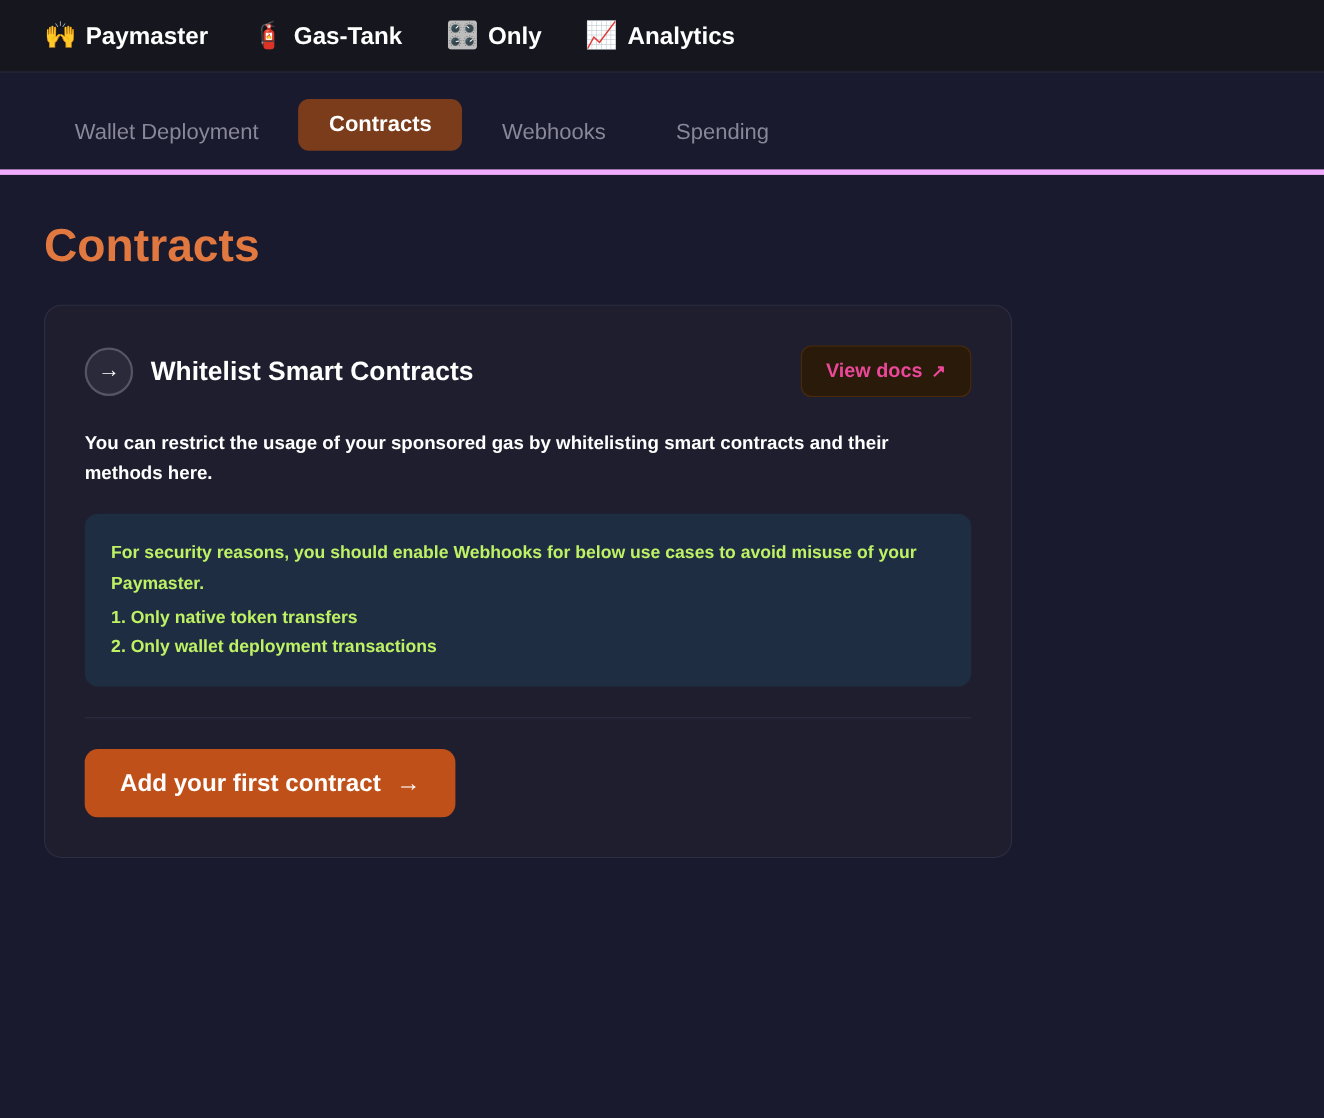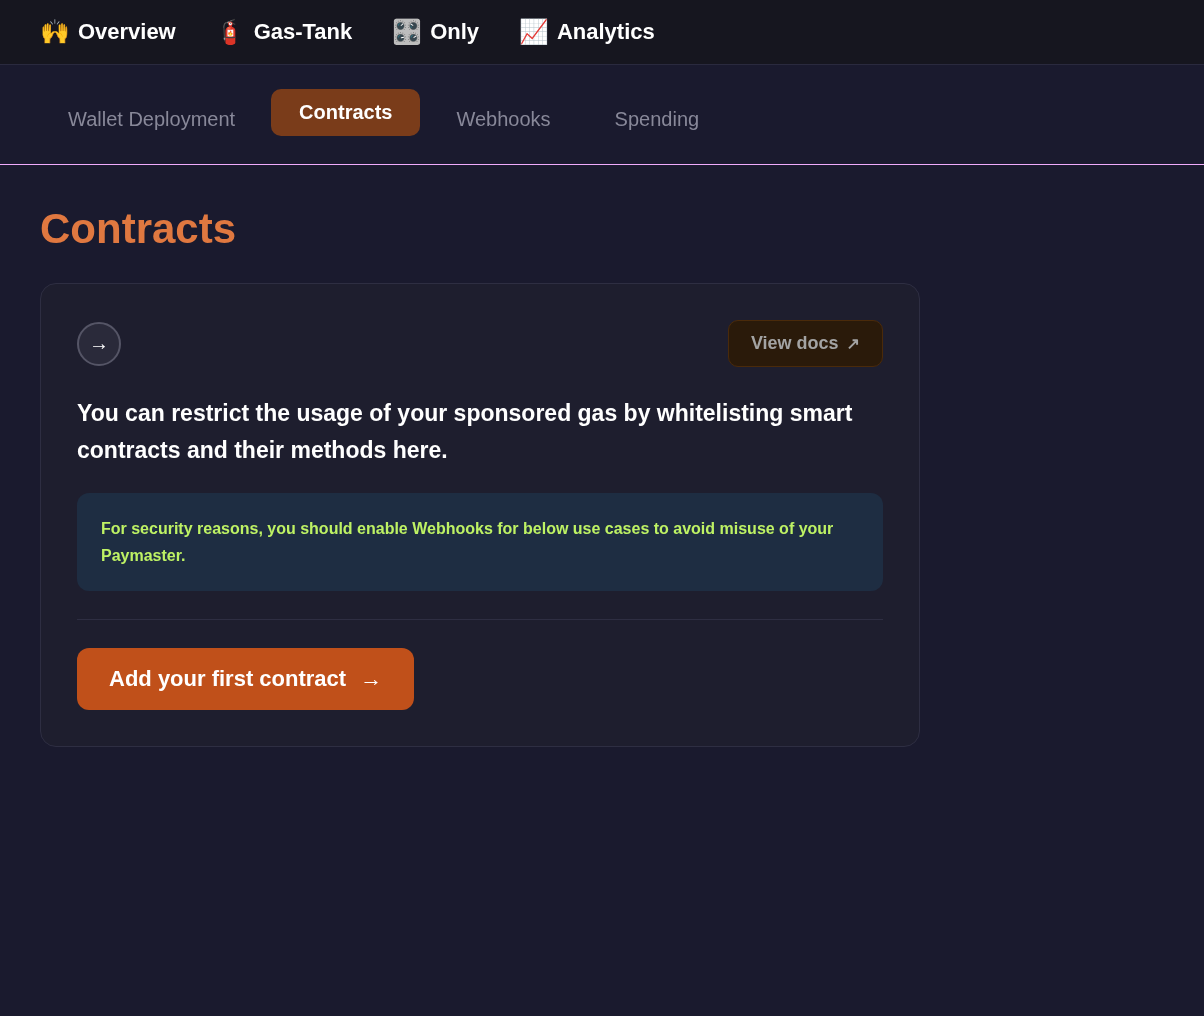--- a/index.html
+++ b/index.html
@@ -32,22 +32,22 @@
     }
     .nav-item .nav-emoji {
       font-size: 24px;
     }
 
     
     .sub-tabs {
       display: flex;
       align-items: center;
       gap: 8px;
-      padding: 24px 40px 16px 40px;
-      border-bottom: 1px solid #f0abfc;
+      padding: 24px 40px 5px 40px;
+      border-bottom: 5px solid #f0abfc;
     }
     .sub-tab {
       padding: 12px 28px;
       font-size: 20px;
       font-weight: 500;
       color: #888899;
       cursor: pointer;
       border-radius: 8px 8px 0 0;
       margin-bottom: -1px;
     }
@@ -111,32 +111,32 @@
       color: #ffffff;
     }
     .view-docs-btn {
       display: flex;
       align-items: center;
       gap: 8px;
       background-color: #2a1a0a;
       border: 1px solid #4a2a0a;
       border-radius: 10px;
       padding: 12px 22px;
-      color: #a3a3a3;
+      color: #ec4899;
       font-size: 18px;
       font-weight: 600;
       cursor: pointer;
     }
     .view-docs-btn .ext-icon {
       font-size: 16px;
     }
 
     
     .card-description {
-      font-size: 23px;
+      font-size: 17px;
       font-weight: 700;
       color: #ffffff;
       line-height: 1.6;
       margin-bottom: 24px;
     }
 
     
     .security-box {
       background-color: #1e2d42;
       border-radius: 12px;
@@ -180,21 +180,21 @@
     .add-contract-btn .arrow-right {
       font-size: 22px;
     }
   </style>
 </head>
 <body>
 
 <nav class="top-nav">
   <div class="nav-item">
     <span class="nav-emoji">🙌</span>
-    <span>Overview</span>
+    <span>Paymaster</span>
   </div>
   <div class="nav-item">
     <span class="nav-emoji">🧯</span>
     <span>Gas-Tank</span>
   </div>
   <div class="nav-item">
     <span class="nav-emoji">🎛️</span>
     <span>Only</span>
   </div>
   <div class="nav-item">
@@ -221,31 +221,36 @@
 <div class="page-content">
   <h1 class="page-title">Contracts</h1>
 
   <div class="main-card">
 
     <div class="card-header">
       <div class="card-header-left">
         <div class="arrow-icon">
           <span>→</span>
         </div>
+        <span class="card-header-title">Whitelist Smart Contracts</span>
       </div>
       <button class="view-docs-btn">
         <span>View docs</span>
         <span class="ext-icon">↗</span>
       </button>
     </div>
 
     <p class="card-description">You can restrict the usage of your sponsored gas by whitelisting smart contracts and their methods here.</p>
 
     <div class="security-box">
       <p>For security reasons, you should enable Webhooks for below use cases to avoid misuse of your Paymaster.</p>
+      <ul>
+        <li>1. Only native token transfers</li>
+        <li>2. Only wallet deployment transactions</li>
+      </ul>
     </div>
 
     <hr class="card-divider">
 
     <button class="add-contract-btn">
       <span>Add your first contract</span>
       <span class="arrow-right">→</span>
     </button>
 
   </div>

